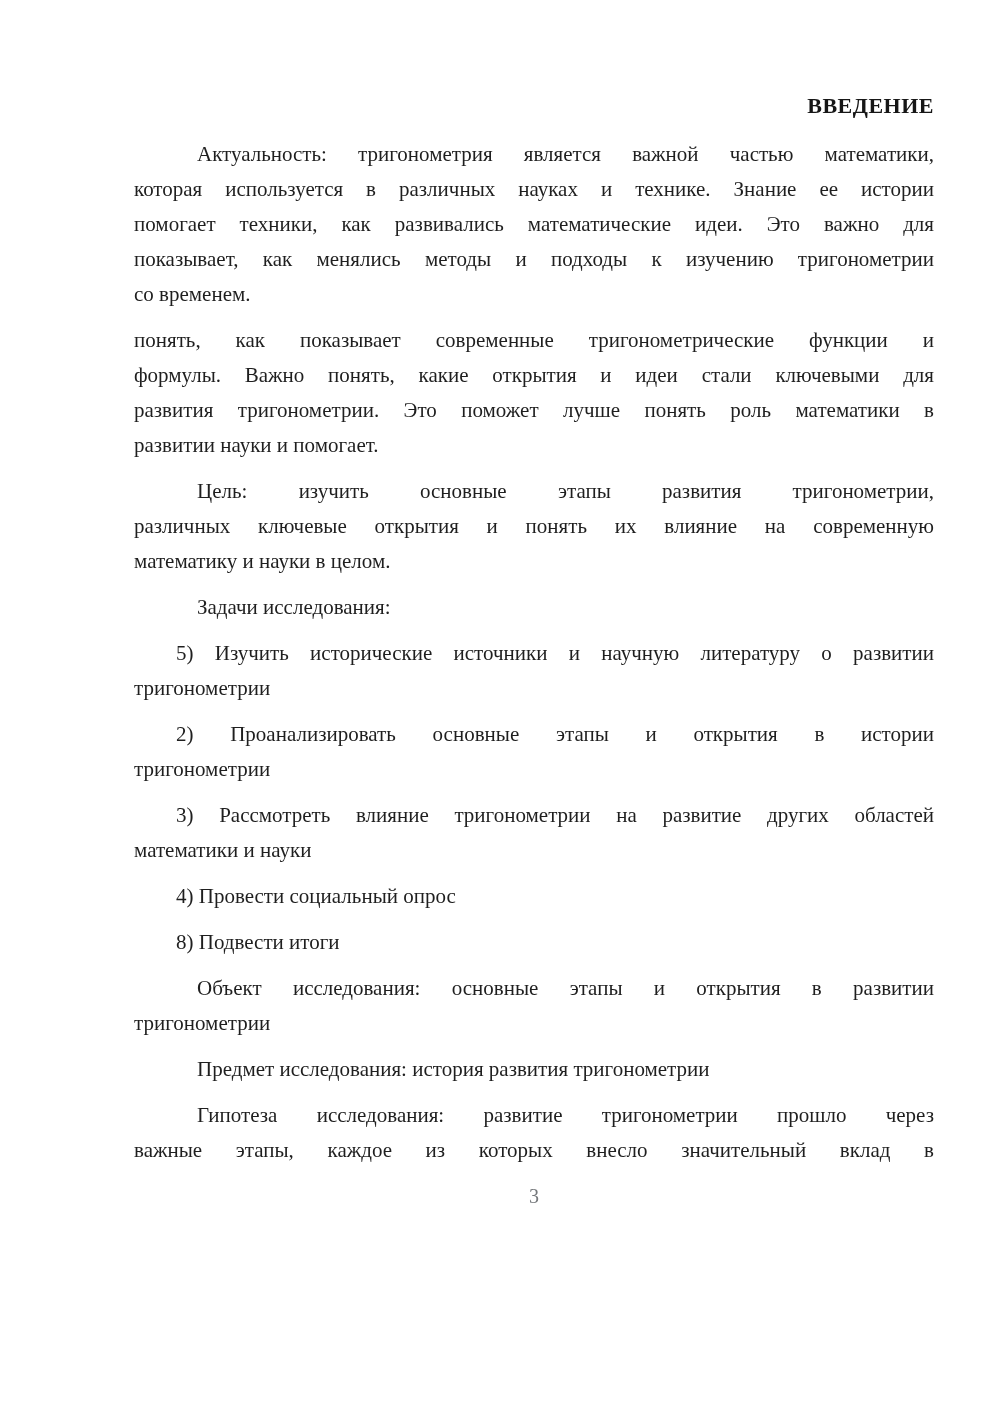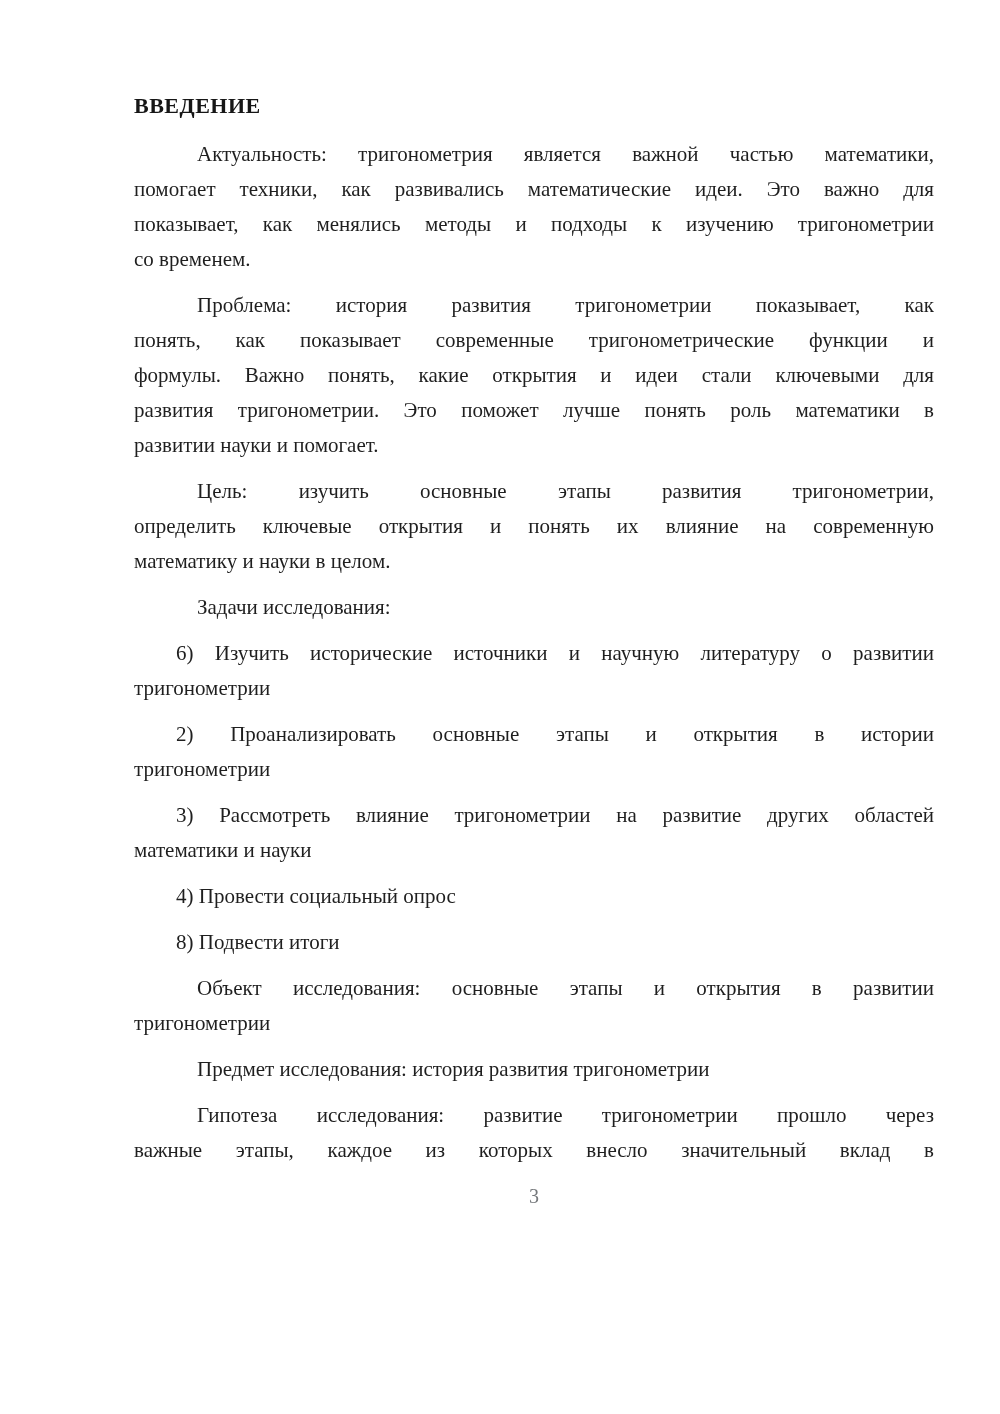--- a/index.html
+++ b/index.html
@@ -20,21 +20,21 @@
     width: 1000px;
     height: 1414px;
     padding: 88px 66px 0 134px;
     background: #ffffff;
   }
   .doc-title {
     margin: 0 0 14px 0;
     font-size: 22px;
     font-weight: 700;
     line-height: 35px;
-    text-align: left;
+    text-align: right;
     color: #161616;
     letter-spacing: 0.5px;
   }
   .doc-body {
     font-size: 21px;
     line-height: 35px;
   }
   .block {
     margin: 0 0 11px 0;
   }
@@ -62,41 +62,41 @@
 </style>
 </head>
 <body>
 
 <div class="page">
   <h1 class="doc-title">ВВЕДЕНИЕ</h1>
 
   <div class="doc-body" id="doc-body">
       <div class="block paragraph">
         <div class="line first just">Актуальность: тригонометрия является важной частью математики,</div>
+        <div class="line just">которая используется в различных науках и технике. Знание ее истории</div>
         <div class="line just">помогает техники, как развивались математические идеи. Это важно для</div>
         <div class="line just">показывает, как менялись методы и подходы к изучению тригонометрии</div>
         <div class="line">со временем.</div>
       </div>
       <div class="block paragraph">
-        <div class="line first just">Проблема: история развития тригонометрии показывает, как</div>
         <div class="line just">понять, как показывает современные тригонометрические функции и</div>
         <div class="line just">формулы. Важно понять, какие открытия и идеи стали ключевыми для</div>
         <div class="line just">развития тригонометрии. Это поможет лучше понять роль математики в</div>
         <div class="line">развитии науки и помогает.</div>
       </div>
       <div class="block paragraph">
         <div class="line first just">Цель: изучить основные этапы развития тригонометрии,</div>
-        <div class="line just">определить ключевые открытия и понять их влияние на современную</div>
+        <div class="line just">различных ключевые открытия и понять их влияние на современную</div>
         <div class="line">математику и науки в целом.</div>
       </div>
       <div class="block paragraph">
         <div class="line first">Задачи исследования:</div>
       </div>
       <div class="block list_item">
-        <div class="line first just">6) Изучить исторические источники и научную литературу о развитии</div>
+        <div class="line first just">5) Изучить исторические источники и научную литературу о развитии</div>
         <div class="line">тригонометрии</div>
       </div>
       <div class="block list_item">
         <div class="line first just">2) Проанализировать основные этапы и открытия в истории</div>
         <div class="line">тригонометрии</div>
       </div>
       <div class="block list_item">
         <div class="line first just">3) Рассмотреть влияние тригонометрии на развитие других областей</div>
         <div class="line">математики и науки</div>
       </div>

